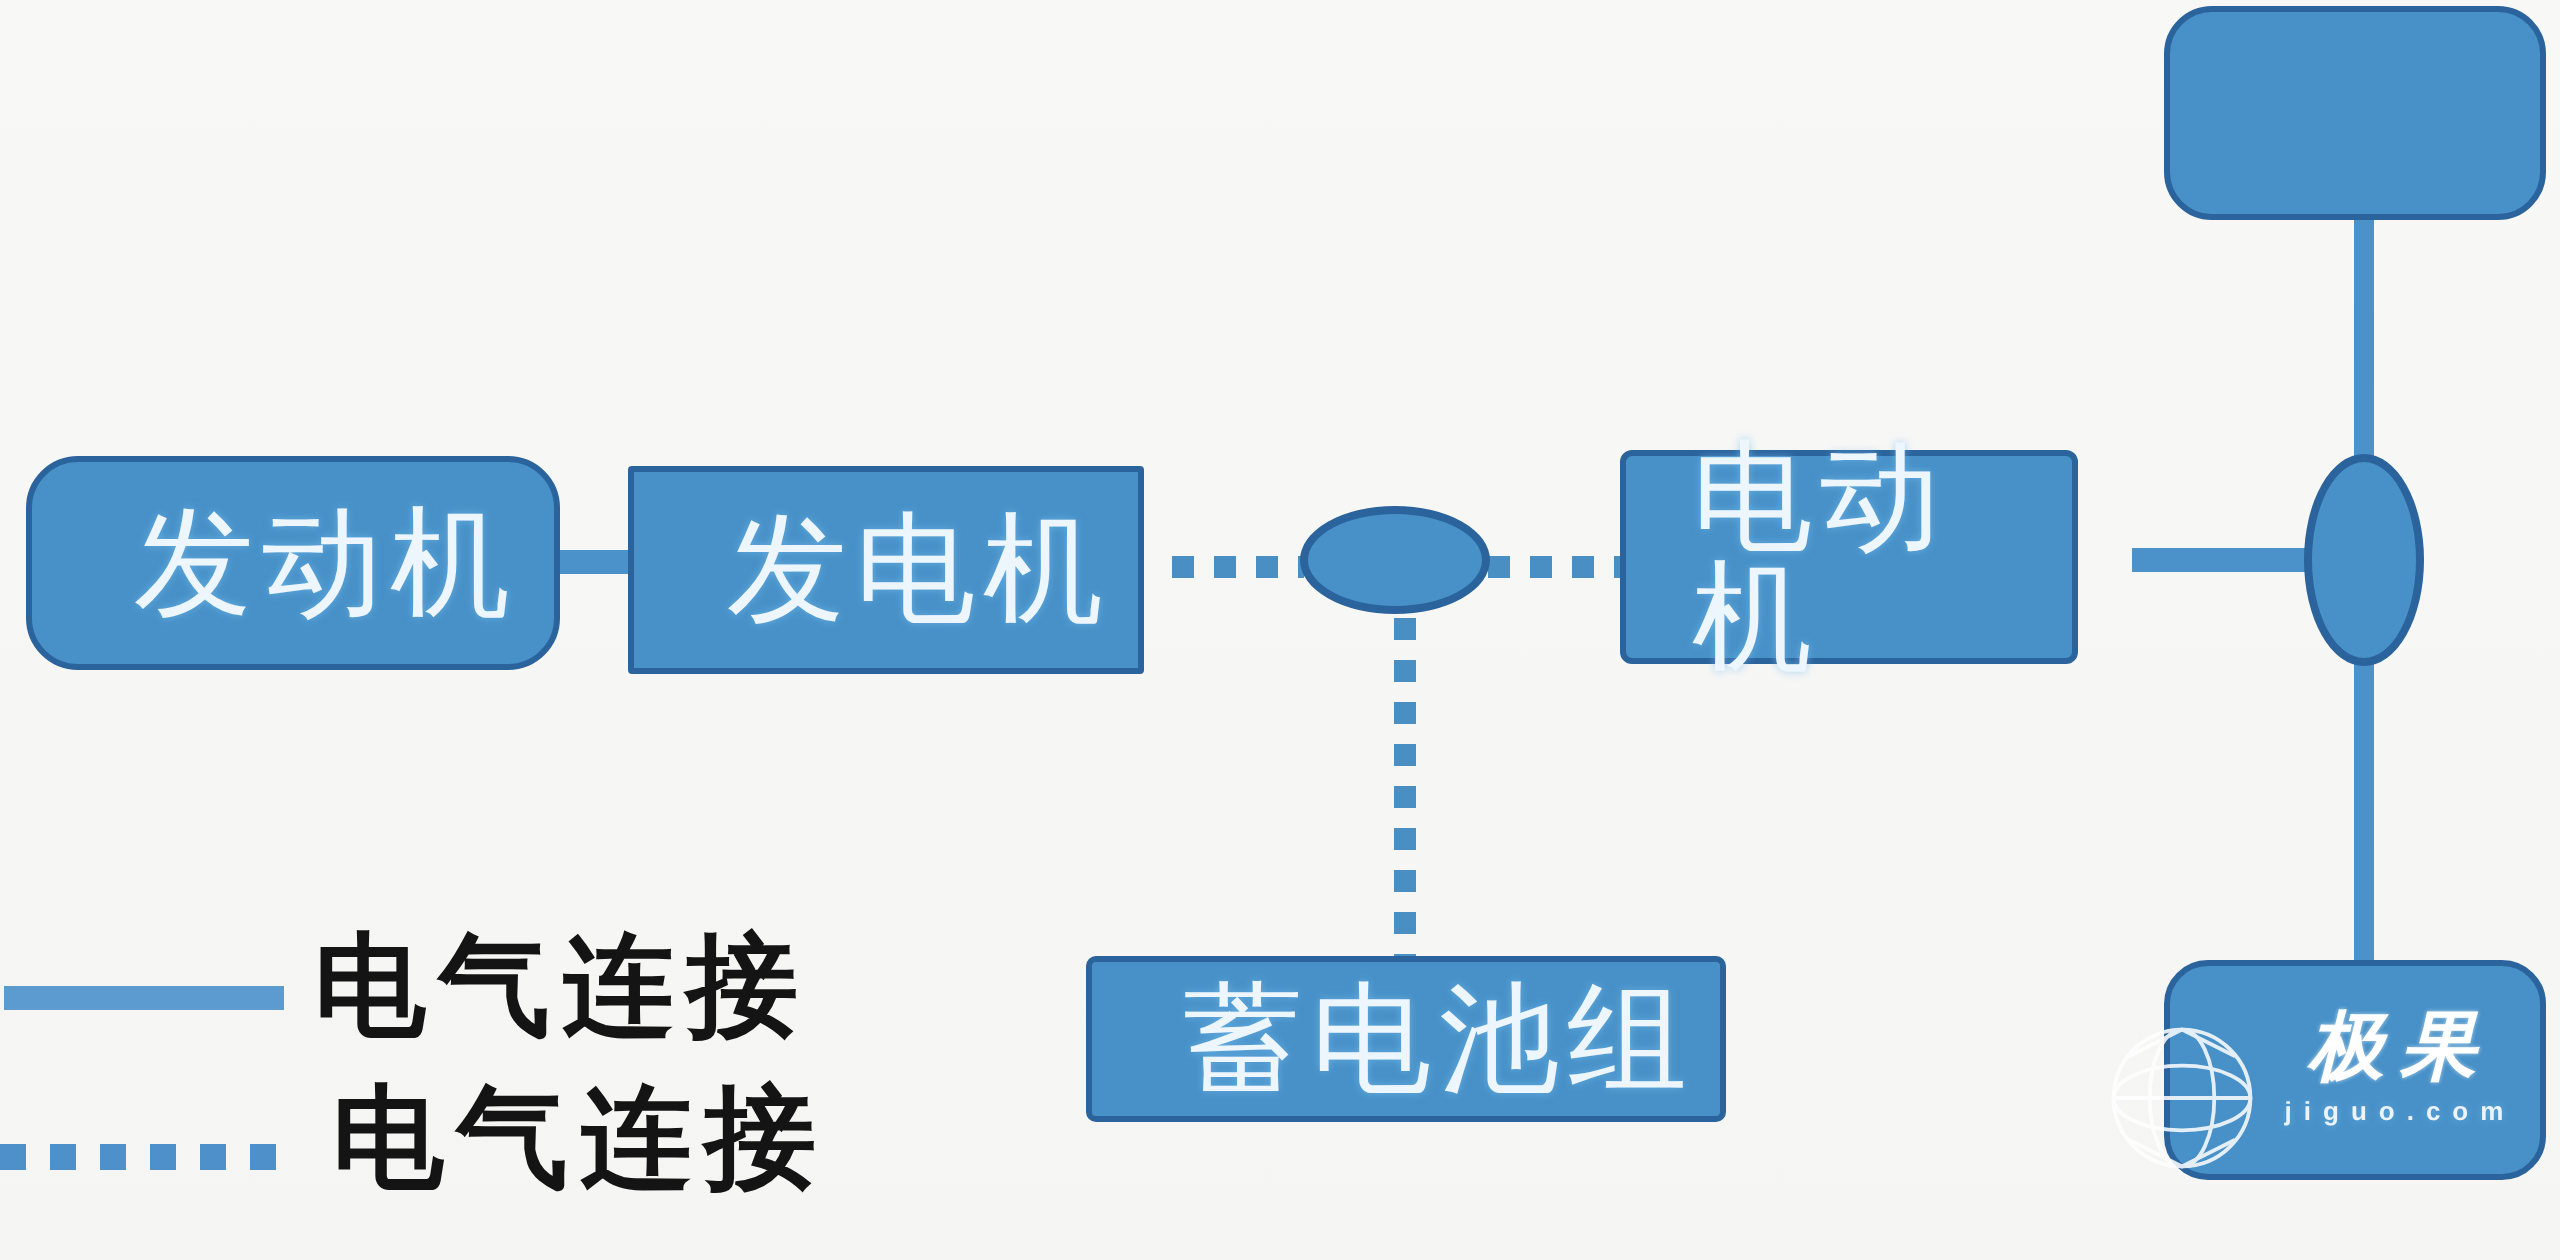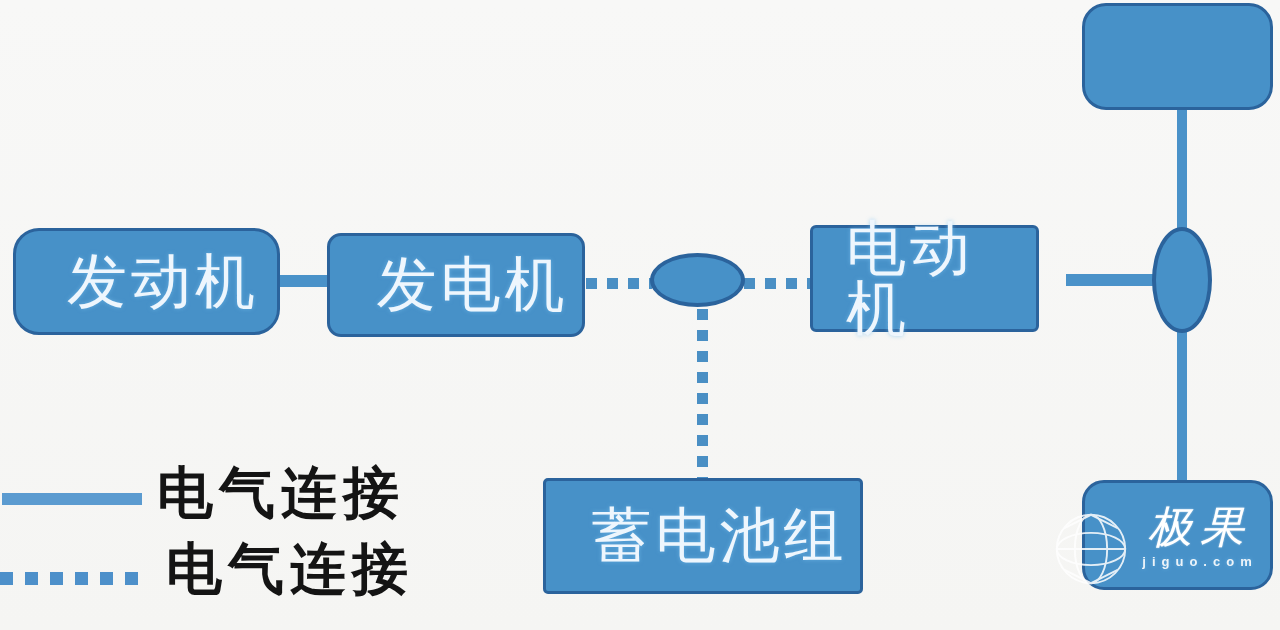--- a/index.html
+++ b/index.html
@@ -24,23 +24,23 @@
     align-items: center;
     justify-content: center;
     color: #eef6fd;
     font-size: 60px;
     letter-spacing: 4px;
     text-shadow: 0 0 4px rgba(120,190,240,.65);
     line-height: 1;
     padding-left: 33px;
   }
   .node-engine      { left: 13px;   top: 228px; width: 267px; height: 107px; border-radius: 26px; }
-  .node-generator   { left: 327px;  top: 233px; width: 258px; height: 104px; border-radius: 14px; }
+  .node-generator   { left: 314px;  top: 233px; width: 258px; height: 104px; border-radius: 2px; }
   .node-motor       { left: 810px;  top: 225px; width: 229px; height: 107px; border-radius: 6px; }
-  .node-battery     { left: 543px;  top: 478px; width: 320px; height: 116px; border-radius: 5px; }
+  .node-battery     { left: 543px;  top: 478px; width: 320px; height: 83px; border-radius: 5px; }
   .node-axle-top    { left: 1082px; top: 3px;   width: 191px; height: 107px; border-radius: 24px; }
   .node-axle-bottom { left: 1082px; top: 480px; width: 191px; height: 110px; border-radius: 22px; }
 
   
   .junction {
     position: absolute;
     background: #4791c8;
     border: 4px solid #2b639c;
     border-radius: 50%;
   }
@@ -101,22 +101,22 @@
     opacity: .85;
   }
   .wm-text {
     position: absolute;
     left: 40px; top: 22px;
     width: 150px;
     text-align: center;
     color: #ffffff;
   }
   .wm-brand {
-    font-size: 44px;
-    font-weight: normal;
+    font-size: 38px;
+    font-weight: bold;
     letter-spacing: 8px;
     line-height: 1;
     font-style: italic;
     text-shadow: 0 0 2px rgba(255,255,255,.6);
   }
   .wm-domain {
     margin-top: 6px;
     font-size: 13px;
     font-weight: bold;
     letter-spacing: 6px;

